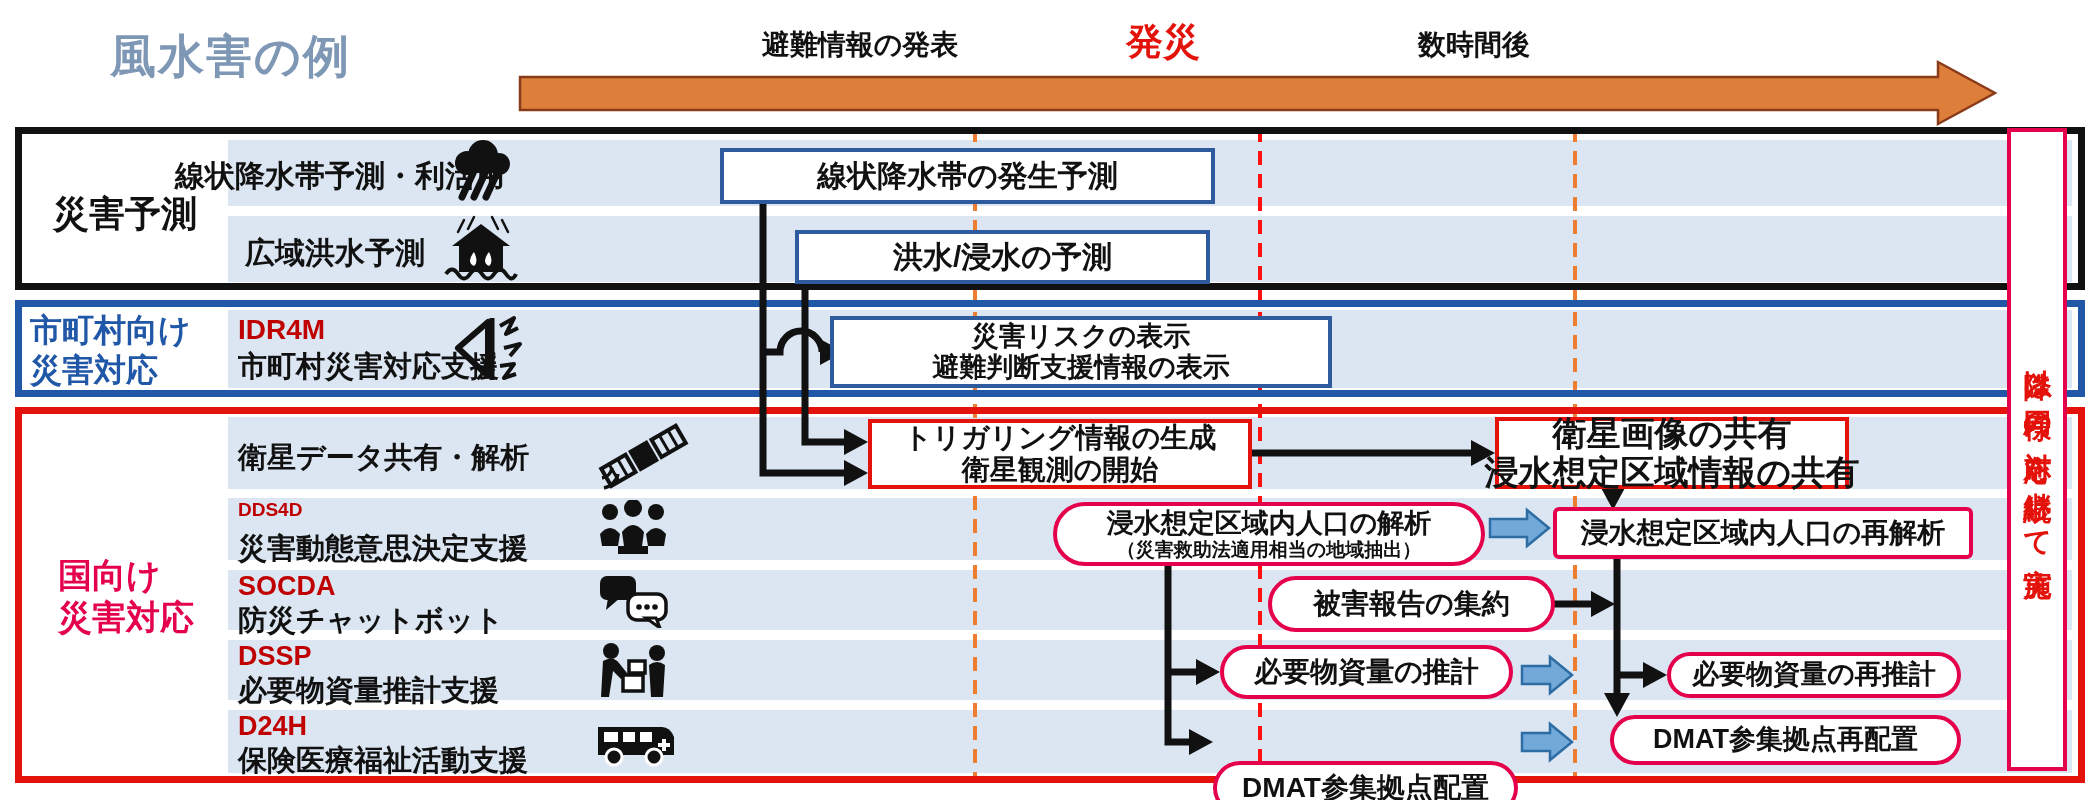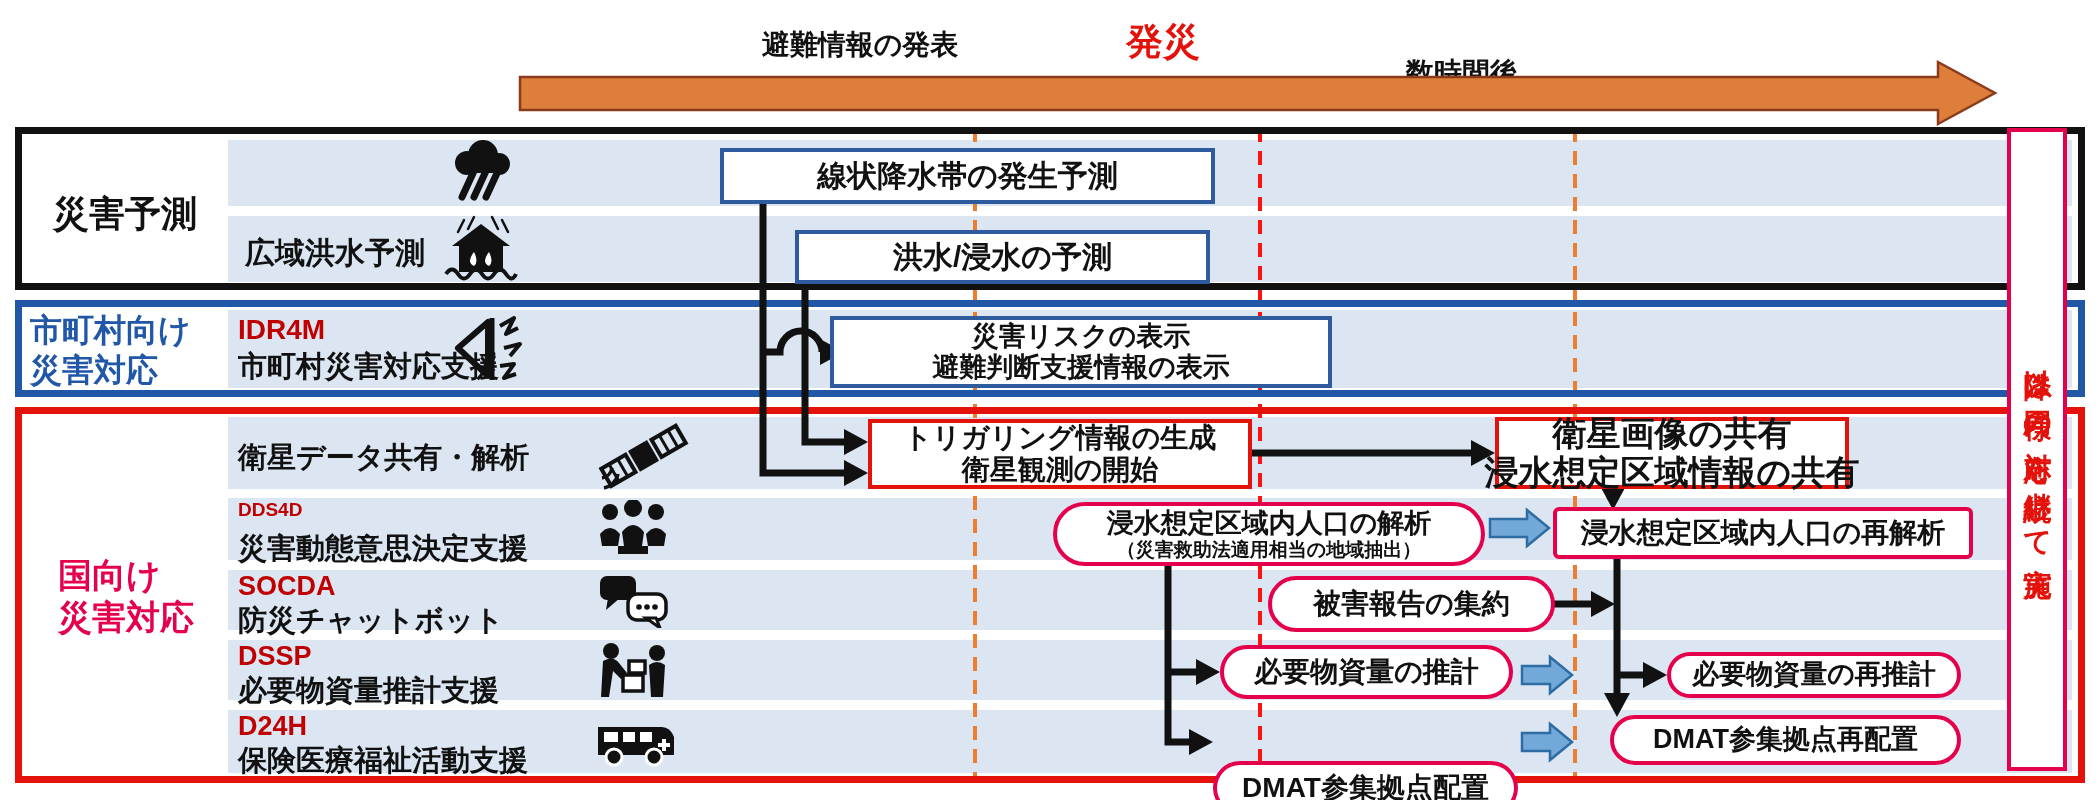--- a/index.html
+++ b/index.html
@@ -20,24 +20,25 @@
   #note-box span{writing-mode:vertical-rl;text-orientation:upright;color:#e3120b;
                  font-size:28px;letter-spacing:3px;line-height:1;}
   svg{display:block;}
   .layer{position:absolute;left:0;top:0;pointer-events:none;}
 </style>
 </head>
 <body>
 
 <div id="canvas">
 
+  <div class="label" style="left:110px;top:26px;font-size:46px;color:#7d97b5;letter-spacing:2px;z-index:5;">風水害の例</div>
 
   <div class="label" style="left:740px;top:26px;width:240px;text-align:center;font-size:28px;z-index:5;">避難情報の発表</div>
   <div class="label" style="left:1098px;top:17px;width:130px;text-align:center;font-size:37px;color:#e3120b;z-index:5;">発災</div>
-  <div class="label" style="left:1406px;top:26px;width:160px;text-align:left;font-size:28px;z-index:5;margin-top:28px;">数時間後</div>
+  <div class="label" style="left:1370px;top:26px;width:160px;text-align:right;font-size:28px;z-index:5;">数時間後</div>
 
   <svg class="layer" width="2100" height="800" style="z-index:5;">
     <polygon points="520,77 1938,77 1938,62 1995,93 1938,124 1938,110 520,110" fill="#dd7e3b" stroke="#8a3c1a" stroke-width="2.5"></polygon>
   </svg>
 
   <div class="rowbg" style="top:140px;height:66px;"></div>
   <div class="rowbg" style="top:216px;height:66px;"></div>
   <div class="rowbg" style="top:310px;height:78px;"></div>
   <div class="rowbg" style="top:417px;height:72px;"></div>
   <div class="rowbg" style="top:498px;height:62px;"></div>
@@ -54,20 +55,21 @@
   <div class="secborder" style="left:15px;top:127px;width:2070px;height:163px;border:7px solid #111;"></div>
   <div class="secborder" style="left:15px;top:300px;width:2070px;height:97px;border:7px solid #2057a7;"></div>
   <div class="secborder" style="left:15px;top:407px;width:2070px;height:376px;border:7px solid #e3120b;"></div>
 
   <div class="label" style="left:35px;top:190px;width:180px;text-align:center;font-size:36px;">災害予測</div>
   <div class="label" style="left:30px;top:309px;width:180px;font-size:32px;color:#2057a7;">市町村向け</div>
   <div class="label" style="left:30px;top:349px;width:180px;font-size:32px;color:#2057a7;">災害対応</div>
   <div class="label" style="left:58px;top:553px;width:200px;font-size:34px;color:#e5004c;">国向け</div>
   <div class="label" style="left:58px;top:595px;width:200px;font-size:34px;color:#e5004c;">災害対応</div>
 
+  <div class="label" style="left:175px;top:156px;font-size:30px;">線状降水帯予測・利活用</div>
   <div class="label" style="left:245px;top:233px;font-size:30px;">広域洪水予測</div>
 
   <div class="label" style="left:238px;top:314px;font-size:28px;color:#c00000;">IDR4M</div>
   <div class="label" style="left:238px;top:347px;font-size:29px;">市町村災害対応支援</div>
 
   <div class="label" style="left:238px;top:438px;font-size:29px;">衛星データ共有・解析</div>
 
   <div class="label" style="left:238px;top:499px;font-size:19px;color:#c00000;">DDS4D</div>
   <div class="label" style="left:238px;top:529px;font-size:29px;">災害動態意思決定支援</div>
 

